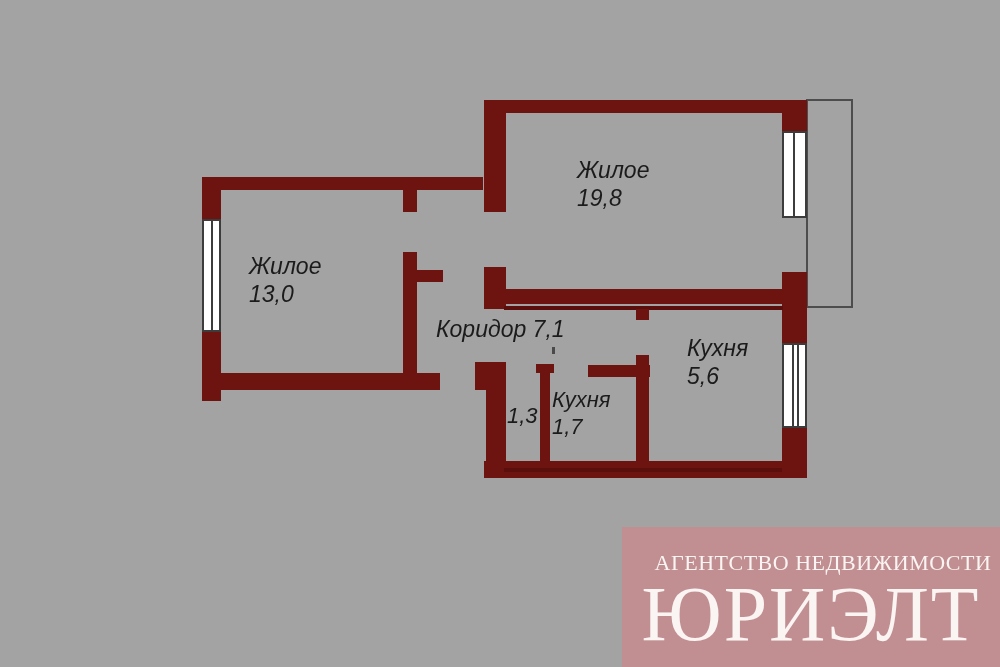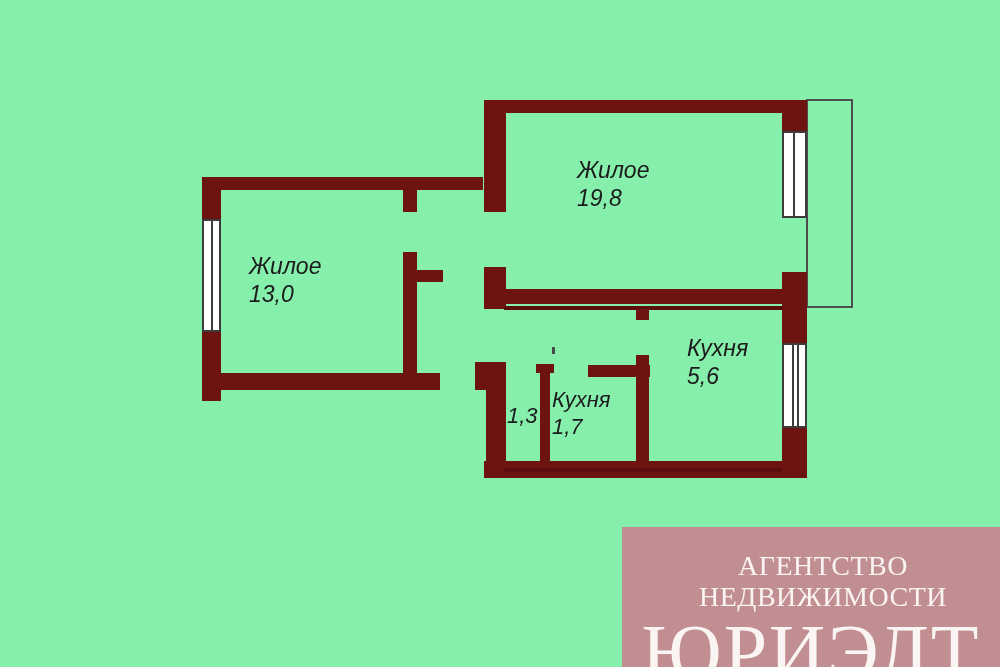--- a/index.html
+++ b/index.html
@@ -1,17 +1,17 @@
 <!DOCTYPE html>
 <html style="--wall: #6d1410; --wallDark: #5a0f0c; --frame: #3c3c3c; --balconyLine: #4d4d4d; --labelColor: #1b1b1b; --wmBg: #c18e92; --wmFg: #faf4f2;"><head>
 <meta charset="utf-8">
 <style>
   html,body{margin:0;padding:0;background:#ffffff;}
   #canvas{
-    position:relative;width:1000px;height:667px;background:#86efac;overflow:hidden;
+    position:relative;width:1000px;height:667px;background:#a3a3a3;overflow:hidden;
     font-family:"Liberation Sans", sans-serif;
     text-decoration:underline;
   }
   .wall{position:absolute;background:var(--wall);}
   .wall-dark{position:absolute;background:var(--wallDark);}
   .window{
     position:absolute;background:#ffffff;border:2px solid var(--frame);
     box-sizing:border-box;
   }
   .mullion{position:absolute;top:0;bottom:0;width:2px;background:var(--frame);}
@@ -23,21 +23,21 @@
     position:absolute;color:var(--labelColor);font-style:italic;
     font-size:23px;line-height:1.22;white-space:nowrap;
   }
   .room-label.small{font-size:22px;}
   .tick{position:absolute;background:#4a4a4a;}
   .watermark{
     position:absolute;left:622px;top:527px;width:378px;height:140px;
     background:var(--wmBg);color:var(--wmFg);text-align:center;
     font-family:"Liberation Serif", serif;overflow:hidden;
   }
-  .wm-line1{margin-top:24px;font-size:28px;letter-spacing:0.5px;line-height:1.1;margin-left:24px;}
+  .wm-line1{margin-top:24px;font-size:22px;letter-spacing:0.5px;line-height:1.1;margin-left:24px;}
   .wm-line2{margin-top:0px;font-size:78px;letter-spacing:2px;line-height:1.0;}
 </style>
 </head>
 <body>
 
 <div id="canvas">
 
   <div class="balcony" style="left:806px;top:99px;width:47px;height:209px;"></div>
 
   <div class="wall" style="left:202px;top:177px;width:281px;height:13px;"></div>
@@ -85,20 +85,23 @@
   <div class="room-label" style="left:577px;top:156px;">
     <div>Жилое</div>
     <div>19,8</div>
   </div>
 
   <div class="room-label" style="left:249px;top:252px;">
     <div>Жилое</div>
     <div>13,0</div>
   </div>
 
+  <div class="room-label" style="left:436px;top:315px;">
+    <div>Коридор 7,1</div>
+  </div>
 
   <div class="room-label" style="left:687px;top:334px;">
     <div>Кухня</div>
     <div>5,6</div>
   </div>
 
   <div class="room-label small" style="left:552px;top:387px;">
     <div>Кухня</div>
     <div>1,7</div>
   </div>

